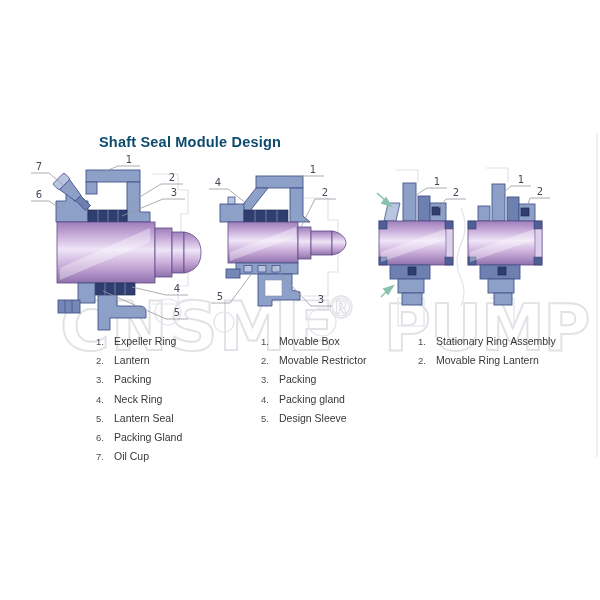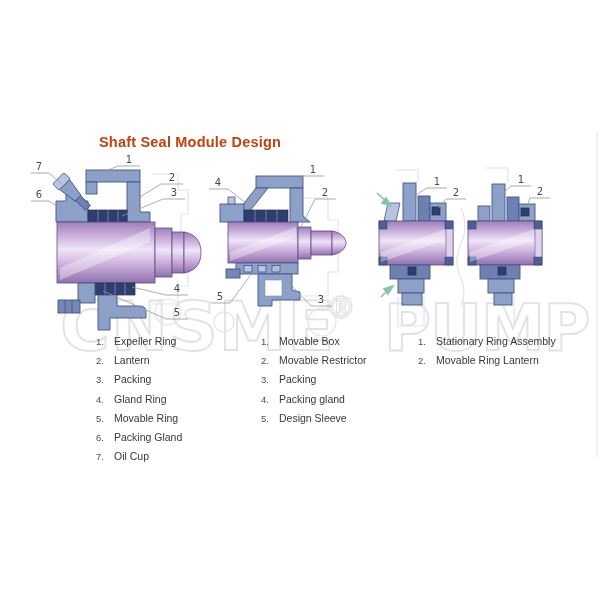--- a/index.html
+++ b/index.html
@@ -1,20 +1,20 @@
 <!DOCTYPE html>
 <html><head>
 <meta charset="utf-8">
 <style>
   html,body{margin:0;padding:0;background:#fff;}
   .stage{position:relative;width:600px;height:600px;background:#ffffff;overflow:hidden;
          font-family:"Liberation Sans",sans-serif;}
   .art{position:absolute;left:0;top:0;}
   .title{position:absolute;left:99px;top:134px;font-size:14.5px;font-weight:bold;
-         color:#c2410c;letter-spacing:.2px;white-space:nowrap;}
+         color:#0c4a6e;letter-spacing:.2px;white-space:nowrap;}
   .plist{position:absolute;}
   .row{display:flex;align-items:baseline;height:19.2px;}
   .num{flex:none;width:13px;font-size:9.5px;color:#4c4c58;}
   .lbl{margin-left:5px;font-size:10.5px;color:#373737;white-space:nowrap;text-align:right;}
   .edge-line{position:absolute;left:596px;top:133px;width:2px;height:324px;background:#efefef;}
   .callout{font-family:"DejaVu Sans",sans-serif;font-size:10px;fill:#46465a;}
   .wm{font-family:"DejaVu Sans",sans-serif;font-weight:bold;fill:none;stroke:#e1e2e6;}
   .steel{fill:#8da0c7;stroke:#44548c;stroke-width:.9;}
   .steel2{fill:#6e80b0;stroke:#44548c;stroke-width:.9;}
   .steel3{fill:#b9c4de;stroke:#44548c;stroke-width:.8;}
@@ -239,25 +239,25 @@
     <div class="row">
         <span class="num">2.</span>
         <span class="lbl">Lantern</span>
       </div>
     <div class="row">
         <span class="num">3.</span>
         <span class="lbl">Packing</span>
       </div>
     <div class="row">
         <span class="num">4.</span>
-        <span class="lbl">Gland Ring</span>
+        <span class="lbl">Neck Ring</span>
       </div>
     <div class="row">
         <span class="num">5.</span>
-        <span class="lbl">Movable Ring</span>
+        <span class="lbl">Lantern Seal</span>
       </div>
     <div class="row">
         <span class="num">6.</span>
         <span class="lbl">Packing Gland</span>
       </div>
     <div class="row">
         <span class="num">7.</span>
         <span class="lbl">Oil Cup</span>
       </div>
   </div>

